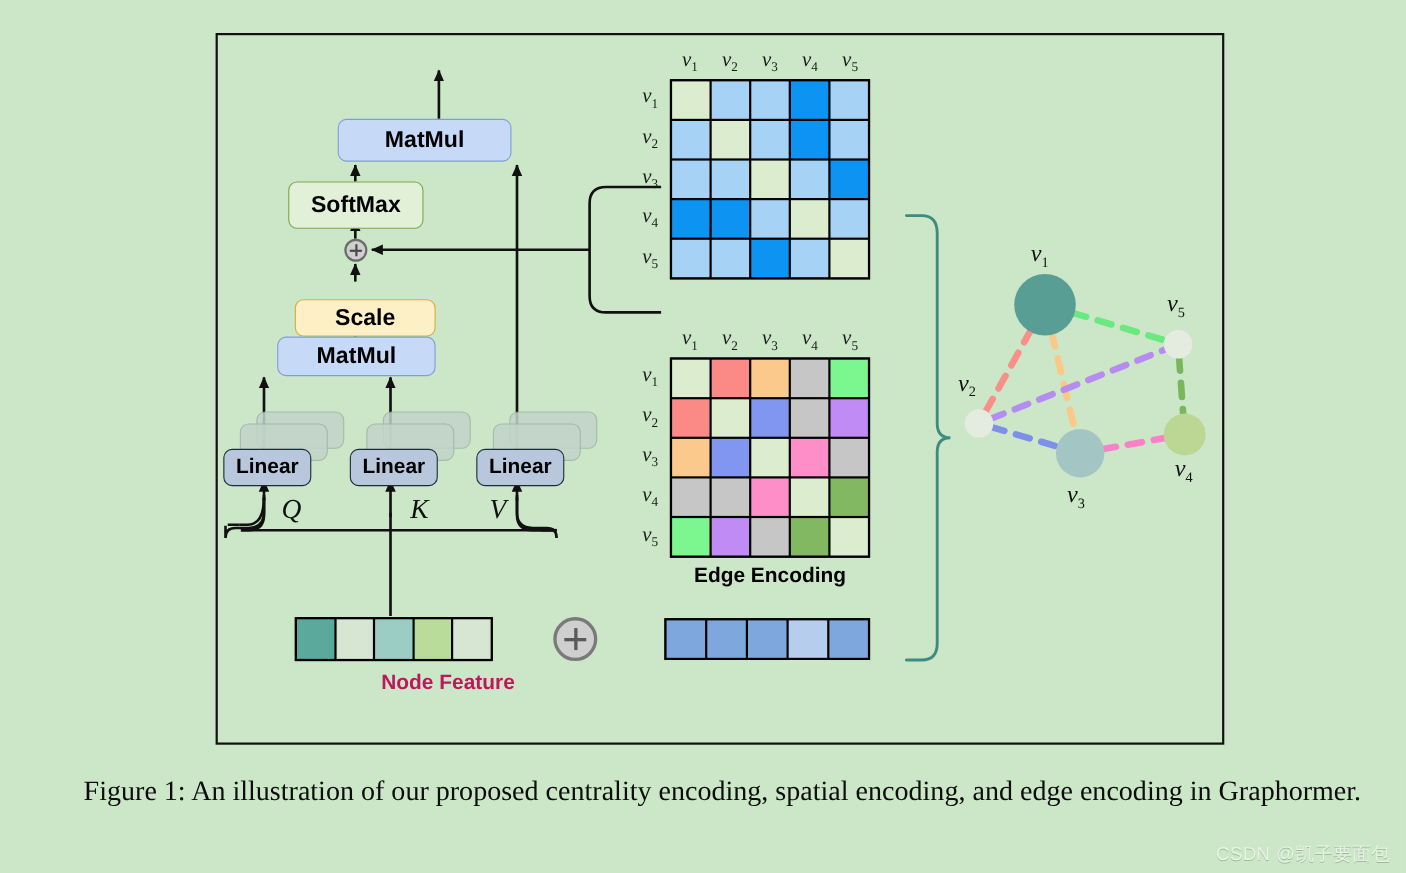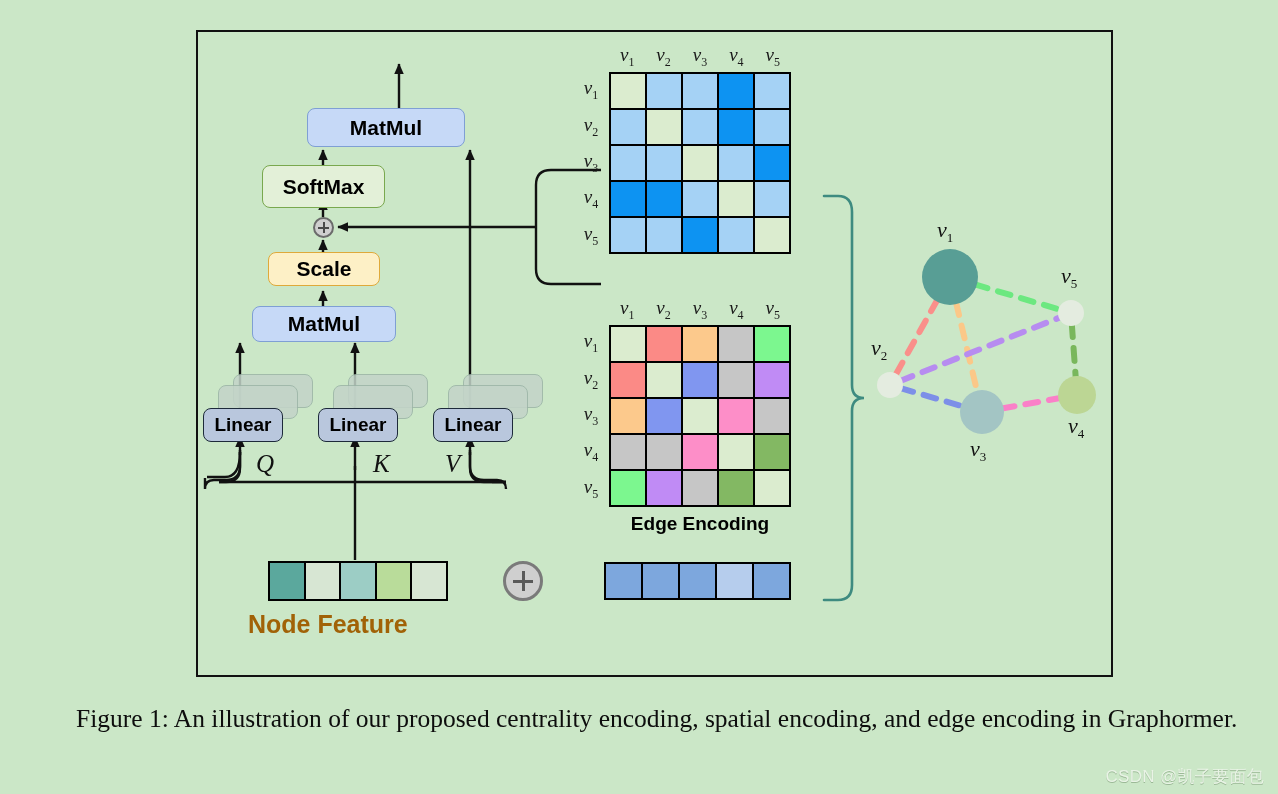--- a/index.html
+++ b/index.html
@@ -131,22 +131,22 @@
     position: absolute;
     display: flex;
     border: 2px solid #000;
     box-sizing: border-box;
     background: #000;
     gap: 2px;
   }
   .strip > div { flex: 1 1 0; }
   .strip-caption {
     position: absolute;
-    font-weight: bold; font-size: 25px; color: #a16207;
-    text-align: left; white-space: nowrap;
+    font-weight: bold; font-size: 19px; color: #be185d;
+    text-align: right; white-space: nowrap;
   }
   
   .mathlbl {
     position: absolute;
     font-family: "Liberation Serif", serif;
     font-style: italic;
     color: #111;
   }
   
   #caption {
@@ -253,21 +253,21 @@
   <div class="block blk-matmul" style="left:307px; top:108px; width:158px; height:39px;">
     <span>MatMul</span>
   </div>
 
   <div class="block blk-softmax" style="left:262px; top:165px; width:123px; height:43px;">
     <span>SoftMax</span>
   </div>
 
   <div class="plus-small" style="left:313px; top:217px;"></div>
 
-  <div class="block blk-scale" style="left:268px; top:252px; width:112px; height:34px;">
+  <div class="block blk-scale" style="left:268px; top:272px; width:128px; height:34px;">
     <span>Scale</span>
   </div>
 
   <div class="block blk-matmul" style="left:252px; top:306px; width:144px; height:36px;">
     <span>MatMul</span>
   </div>
 
   <div style="position:absolute; left:203px; top:374px; width:110px; height:78px;">
     <div class="linear-ghost" style="left:30px; top:0px; width:80px; height:34px;"></div>
     <div class="linear-ghost" style="left:15px; top:11px; width:80px; height:34px;"></div>

